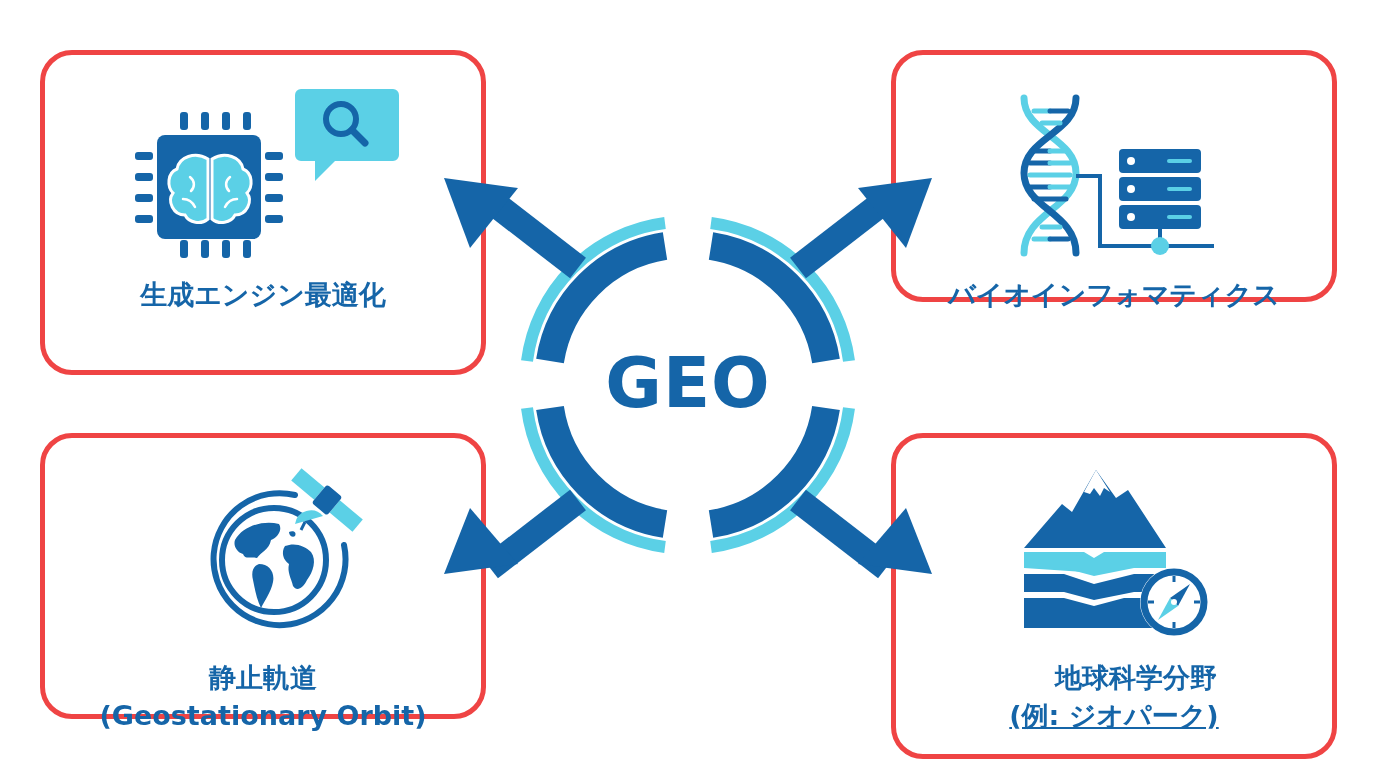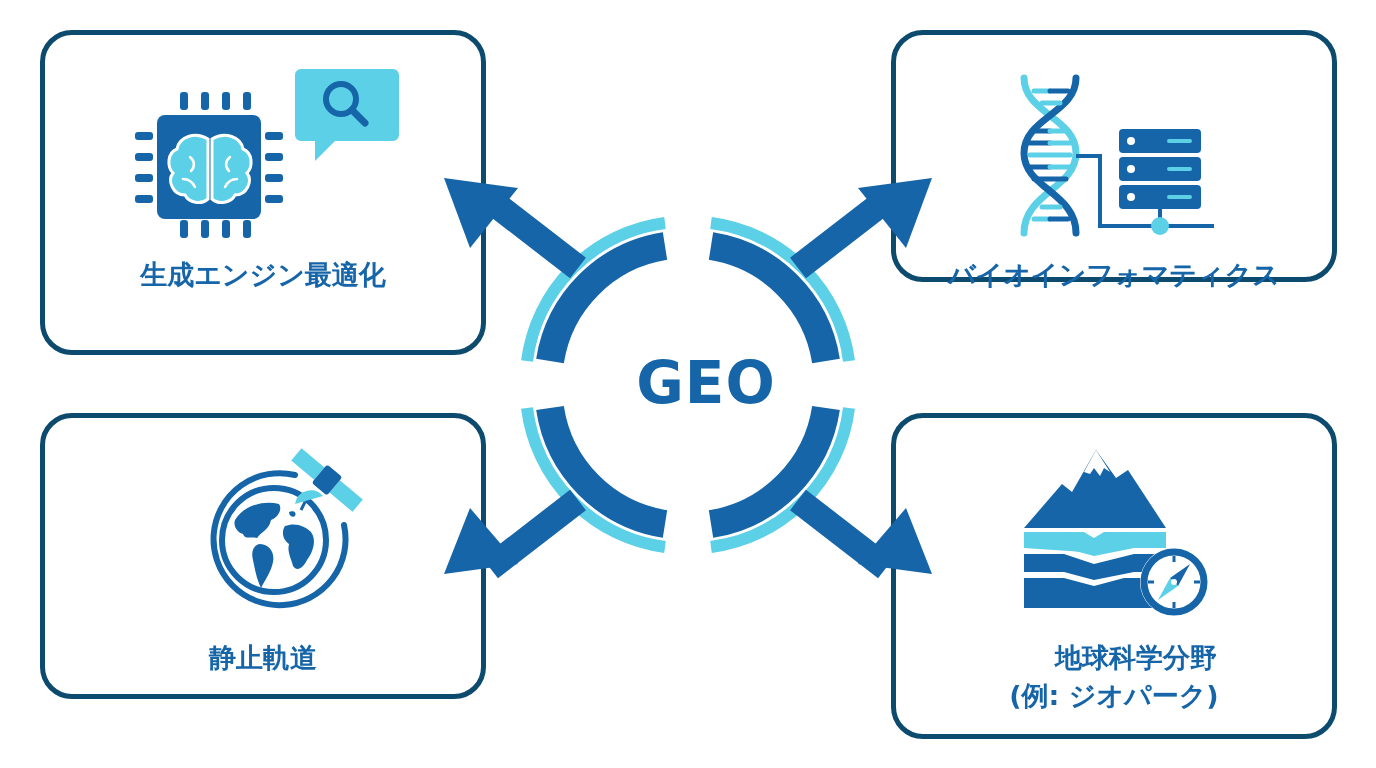--- a/index.html
+++ b/index.html
@@ -10,23 +10,24 @@
     body {
       width: 1376px;
       height: 768px;
       position: relative;
       overflow: hidden;
       font-family: "DejaVu Sans", "Liberation Sans", sans-serif;
     }
     .box {
       position: absolute;
       box-sizing: border-box;
-      border: 5px solid #0c4a6e;
+      border: 5px solid #ef4444;
       border-radius: 32px;
       background: #ffffff;
+      margin-top: 20px;
     }
     .box-label {
       position: absolute;
       left: 0;
       right: 0;
       text-align: center;
       color: #1565a8;
       font-weight: bold;
       font-size: 27px;
       line-height: 36px;
@@ -37,27 +38,27 @@
     #diagram-svg {
       position: absolute;
       left: 0;
       top: 0;
       width: 1376px;
       height: 768px;
       pointer-events: none;
     }
     .center-title {
       position: absolute;
-      left: 556px;
+      left: 538px;
       top: 338px;
       width: 300px;
       text-align: center;
       font-family: "DejaVu Sans", "Liberation Sans", sans-serif;
       font-weight: bold;
-      font-size: 58px;
+      font-size: 69px;
       line-height: 90px;
       color: #1565a8;
       letter-spacing: 1px;
     }
   </style>
 </head>
 <body>
 
 <div class="box" style="left:40px; top:30px; width:446px; height:325px;">
   <svg class="icon" style="left:90px; top:52px;" width="150" height="160" viewBox="0 0 150 160">
@@ -161,20 +162,21 @@
 
     <g transform="rotate(40 140 40)">
       <rect x="100" y="32" width="30" height="16" fill="#5bd0e6"></rect>
       <rect x="150" y="32" width="30" height="16" fill="#5bd0e6"></rect>
       <rect x="130" y="28" width="20" height="24" rx="3" fill="#1565a8"></rect>
     </g>
     <path d="M108 64 A16 16 0 0 1 136 56 Z" fill="#5bd0e6"></path>
     <line x1="118" y1="62" x2="114" y2="70" stroke="#1565a8" stroke-width="3"></line>
   </svg>
   <div class="box-label" style="top:222px;">静止軌道</div>
+  <div class="box-label" style="top:260px;">(Geostationary Orbit)</div>
 </div>
 
 <div class="box" style="left:891px; top:413px; width:446px; height:326px;">
   <svg class="icon" style="left:128px; top:30px;" width="190" height="175" viewBox="0 0 190 175">
 
     <path d="M0 80 L38 36 L48 44 L72 2 L92 30 L104 22 L142 80 Z" fill="#1565a8"></path>
     <path d="M60 24 L72 2 L86 24 L80 20 L76 28 L70 20 L66 26 Z" fill="#ffffff"></path>
 
     <path d="M0 84 H60 L70 90 L80 84 H142 V96 L120 98 L80 104 L70 100 L60 104 L0 100 Z" fill="#5bd0e6"></path>
     <path d="M0 84 L40 84 L70 92 L100 84 L142 84 L142 100 L110 100 L70 108 L40 100 L0 100 Z" fill="#5bd0e6"></path>
@@ -188,21 +190,21 @@
       <line x1="150" y1="108" x2="150" y2="114"></line>
       <line x1="150" y1="154" x2="150" y2="160"></line>
       <line x1="124" y1="134" x2="130" y2="134"></line>
       <line x1="170" y1="134" x2="176" y2="134"></line>
     </g>
     <path d="M166 116 L154 138 L146 130 Z" fill="#1565a8"></path>
     <path d="M134 152 L146 130 L154 138 Z" fill="#5bd0e6"></path>
     <circle cx="150" cy="134" r="3" fill="#ffffff"></circle>
   </svg>
   <div class="box-label" style="top:222px;padding-left:44px;">地球科学分野</div>
-  <div class="box-label" style="top:260px;">(例: ジオパーク)</div>
+  <div class="box-label" style="top:260px;text-decoration:underline;">(例: ジオパーク)</div>
 </div>
 
 <svg id="diagram-svg" viewBox="0 0 1376 768">
 
   <g fill="none" stroke="#5bd0e6" stroke-width="12">
     <path d="M665 223 A160 160 0 0 0 527 361"></path>
     <path d="M711 223 A160 160 0 0 1 849 361"></path>
     <path d="M527 408 A160 160 0 0 0 665 547"></path>
     <path d="M849 408 A160 160 0 0 1 711 547"></path>
   </g>

